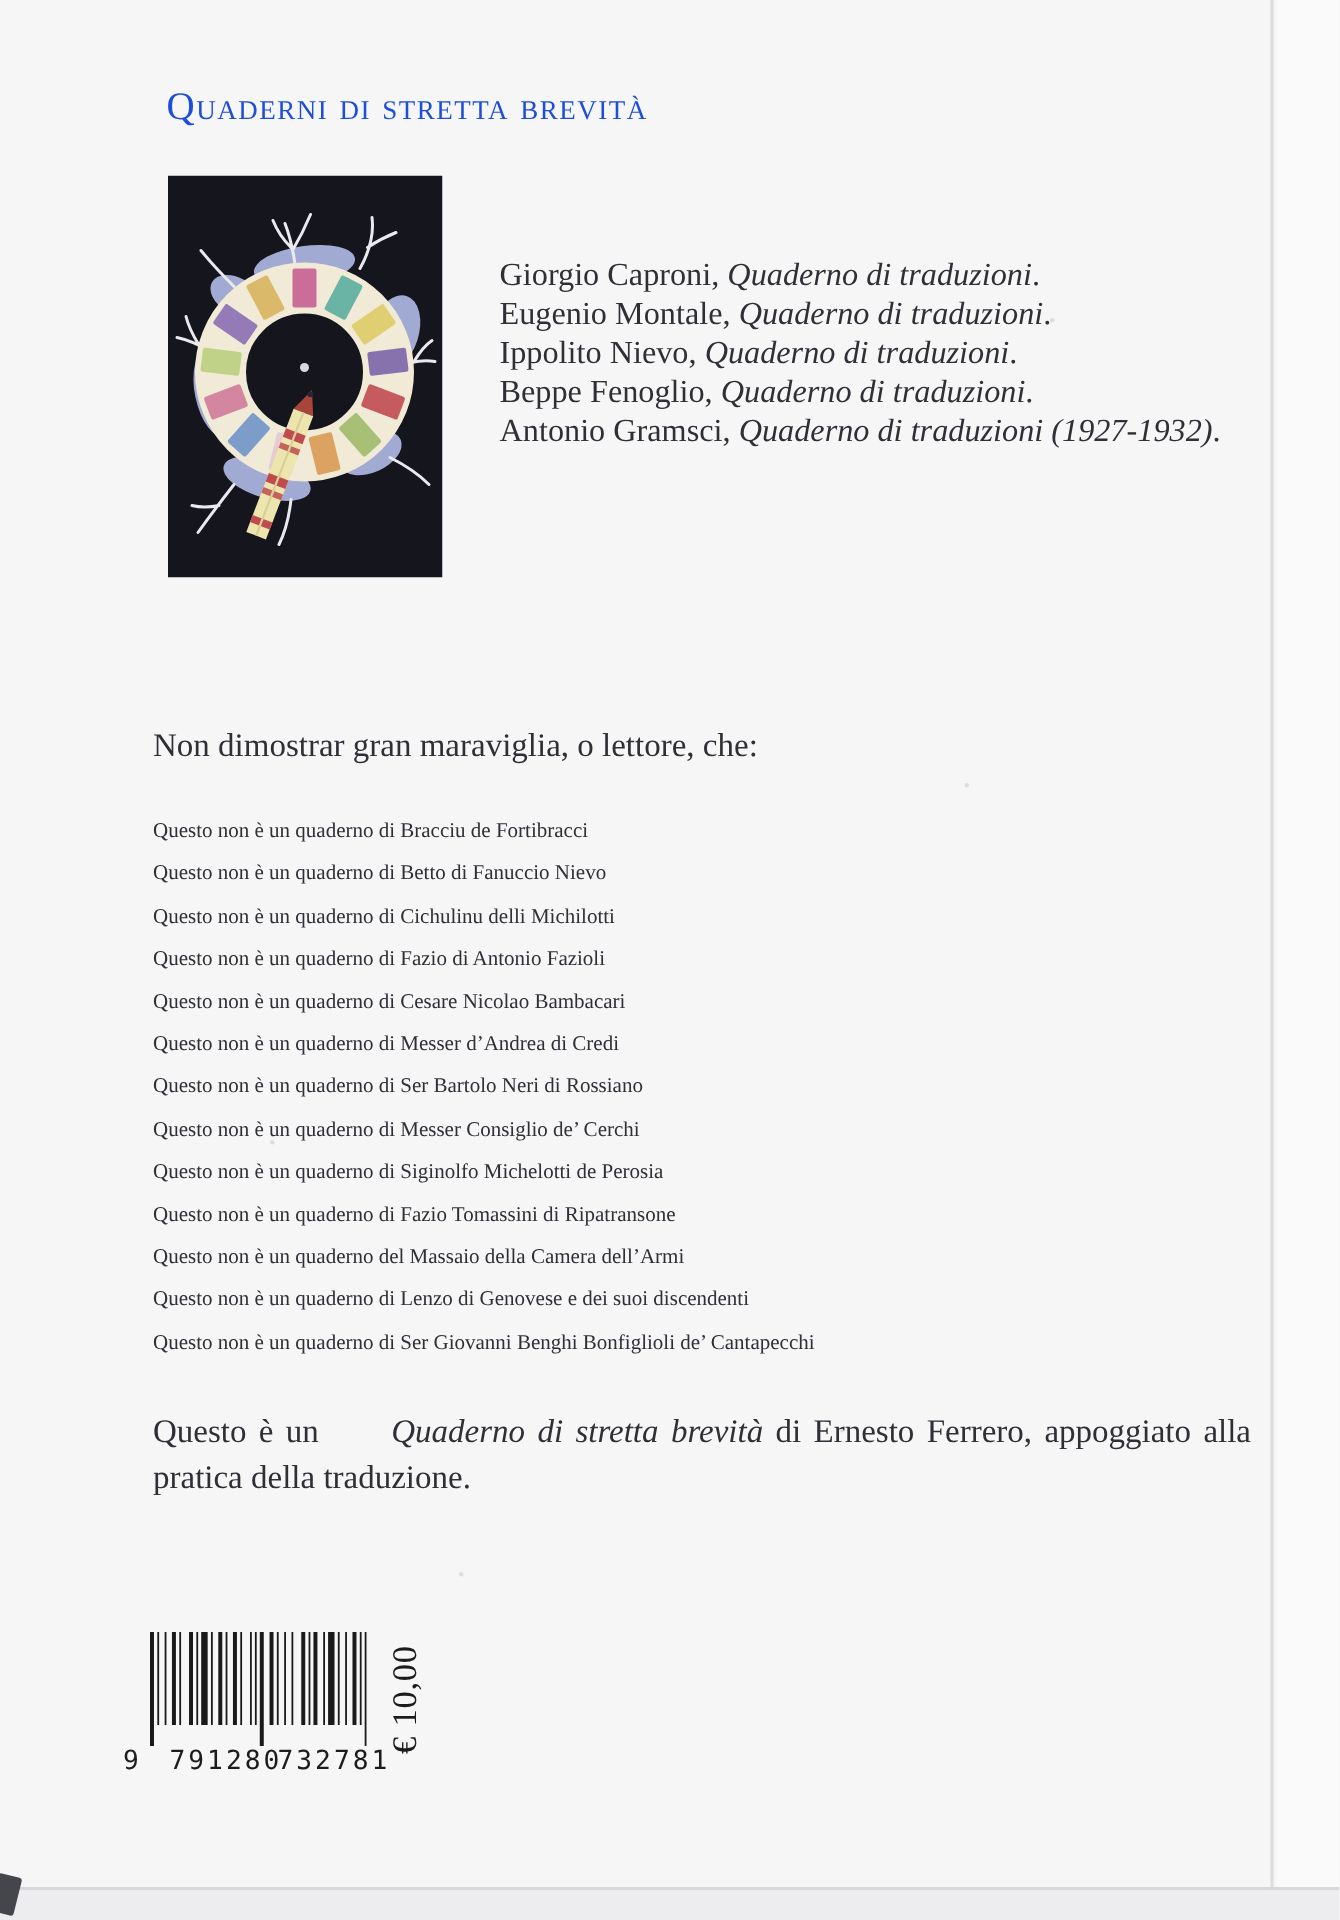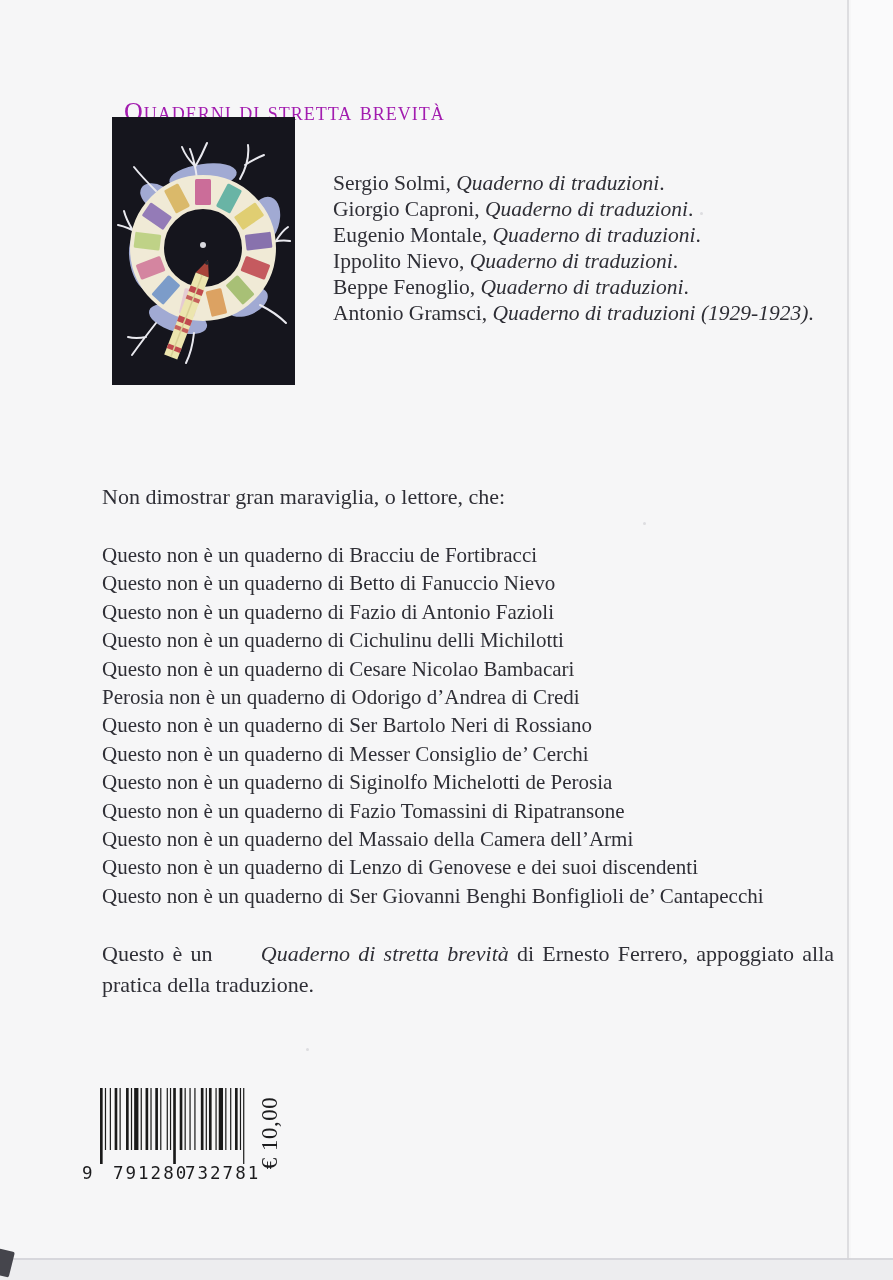--- a/index.html
+++ b/index.html
@@ -6,37 +6,37 @@
   body{
     width:893px;height:1280px;position:relative;overflow:hidden;
     background:var(--paper,#f6f6f7);
     font-family:"Liberation Serif", serif;
     color:var(--ink,#2f2f36);
   }
   .abs{position:absolute;}
 
   
   .series-header{
-    left:124px;top:56px;
+    left:111px;top:56px;
     font-variant:small-caps;
-    font-size:26px;letter-spacing:1px;color:#a21caf;margin-top:41px;
+    font-size:26px;letter-spacing:1px;color:#1d4ed8;
   }
 
   
   .cover{left:112px;top:117px;width:183px;height:268px;}
 
   
   .book-list{left:333px;top:170px;font-size:21.5px;line-height:26px;white-space:nowrap;}
   .book-line .title{font-style:italic;}
 
   
   .intro{left:102px;top:484px;font-size:22px;}
 
   
-  .neg-list{left:102px;top:541px;font-size:21px;line-height:28.4px;white-space:nowrap;}
+  .neg-list{left:102px;top:541px;font-size:14px;line-height:28.4px;white-space:nowrap;}
 
   
   .closing{
     left:102px;top:938px;width:732px;
     font-size:22px;line-height:31px;
     text-align:justify;text-justify:inter-word;
   }
   .closing .italic{font-style:italic;margin-left:40px;}
 
   
@@ -128,37 +128,36 @@
     <rect x="-7" y="30" width="14" height="6" fill="var(--pencil-stripe,#c04a4e)"></rect>
     <rect x="-7" y="40" width="14" height="4" fill="var(--pencil-stripe,#c04a4e)" opacity=".85"></rect>
     <rect x="-7" y="62" width="14" height="6" fill="var(--pencil-stripe,#c04a4e)"></rect>
     <rect x="-7" y="72" width="14" height="4" fill="var(--pencil-stripe,#c04a4e)" opacity=".85"></rect>
     <rect x="-7" y="92" width="14" height="5" fill="var(--pencil-stripe,#c04a4e)"></rect>
     <line x1="0" y1="16" x2="0" y2="104" stroke="#d8cf96" stroke-width="1.5"></line>
   </g>
 </svg>
 
 <div class="abs book-list">
-    <div class="book-line"><span>Sergio Solmi, </span><span class="title">Quaderno di traduzioni</span><span>.</span></div>
     <div class="book-line"><span>Giorgio Caproni, </span><span class="title">Quaderno di traduzioni</span><span>.</span></div>
     <div class="book-line"><span>Eugenio Montale, </span><span class="title">Quaderno di traduzioni</span><span>.</span></div>
     <div class="book-line"><span>Ippolito Nievo, </span><span class="title">Quaderno di traduzioni</span><span>.</span></div>
     <div class="book-line"><span>Beppe Fenoglio, </span><span class="title">Quaderno di traduzioni</span><span>.</span></div>
-    <div class="book-line"><span>Antonio Gramsci, </span><span class="title">Quaderno di traduzioni (1929-1923)</span><span>.</span></div>
+    <div class="book-line"><span>Antonio Gramsci, </span><span class="title">Quaderno di traduzioni (1927-1932)</span><span>.</span></div>
   </div>
 
 <div class="abs intro">Non dimostrar gran maraviglia, o lettore, che:</div>
 
 <div class="abs neg-list">
     <div class="neg-line">Questo non è un quaderno di Bracciu de Fortibracci</div>
     <div class="neg-line">Questo non è un quaderno di Betto di Fanuccio Nievo</div>
+    <div class="neg-line">Questo non è un quaderno di Cichulinu delli Michilotti</div>
     <div class="neg-line">Questo non è un quaderno di Fazio di Antonio Fazioli</div>
-    <div class="neg-line">Questo non è un quaderno di Cichulinu delli Michilotti</div>
     <div class="neg-line">Questo non è un quaderno di Cesare Nicolao Bambacari</div>
-    <div class="neg-line">Perosia non è un quaderno di Odorigo d’Andrea di Credi</div>
+    <div class="neg-line">Questo non è un quaderno di Messer d’Andrea di Credi</div>
     <div class="neg-line">Questo non è un quaderno di Ser Bartolo Neri di Rossiano</div>
     <div class="neg-line">Questo non è un quaderno di Messer Consiglio de’ Cerchi</div>
     <div class="neg-line">Questo non è un quaderno di Siginolfo Michelotti de Perosia</div>
     <div class="neg-line">Questo non è un quaderno di Fazio Tomassini di Ripatransone</div>
     <div class="neg-line">Questo non è un quaderno del Massaio della Camera dell’Armi</div>
     <div class="neg-line">Questo non è un quaderno di Lenzo di Genovese e dei suoi discendenti</div>
     <div class="neg-line">Questo non è un quaderno di Ser Giovanni Benghi Bonfiglioli de’ Cantapecchi</div>
   </div>
 
 <div class="abs closing"><span>Questo è un </span><span class="italic">Quaderno di stretta brevità</span><span> di Ernesto Ferrero, appoggiato alla pratica della traduzione.</span></div>

